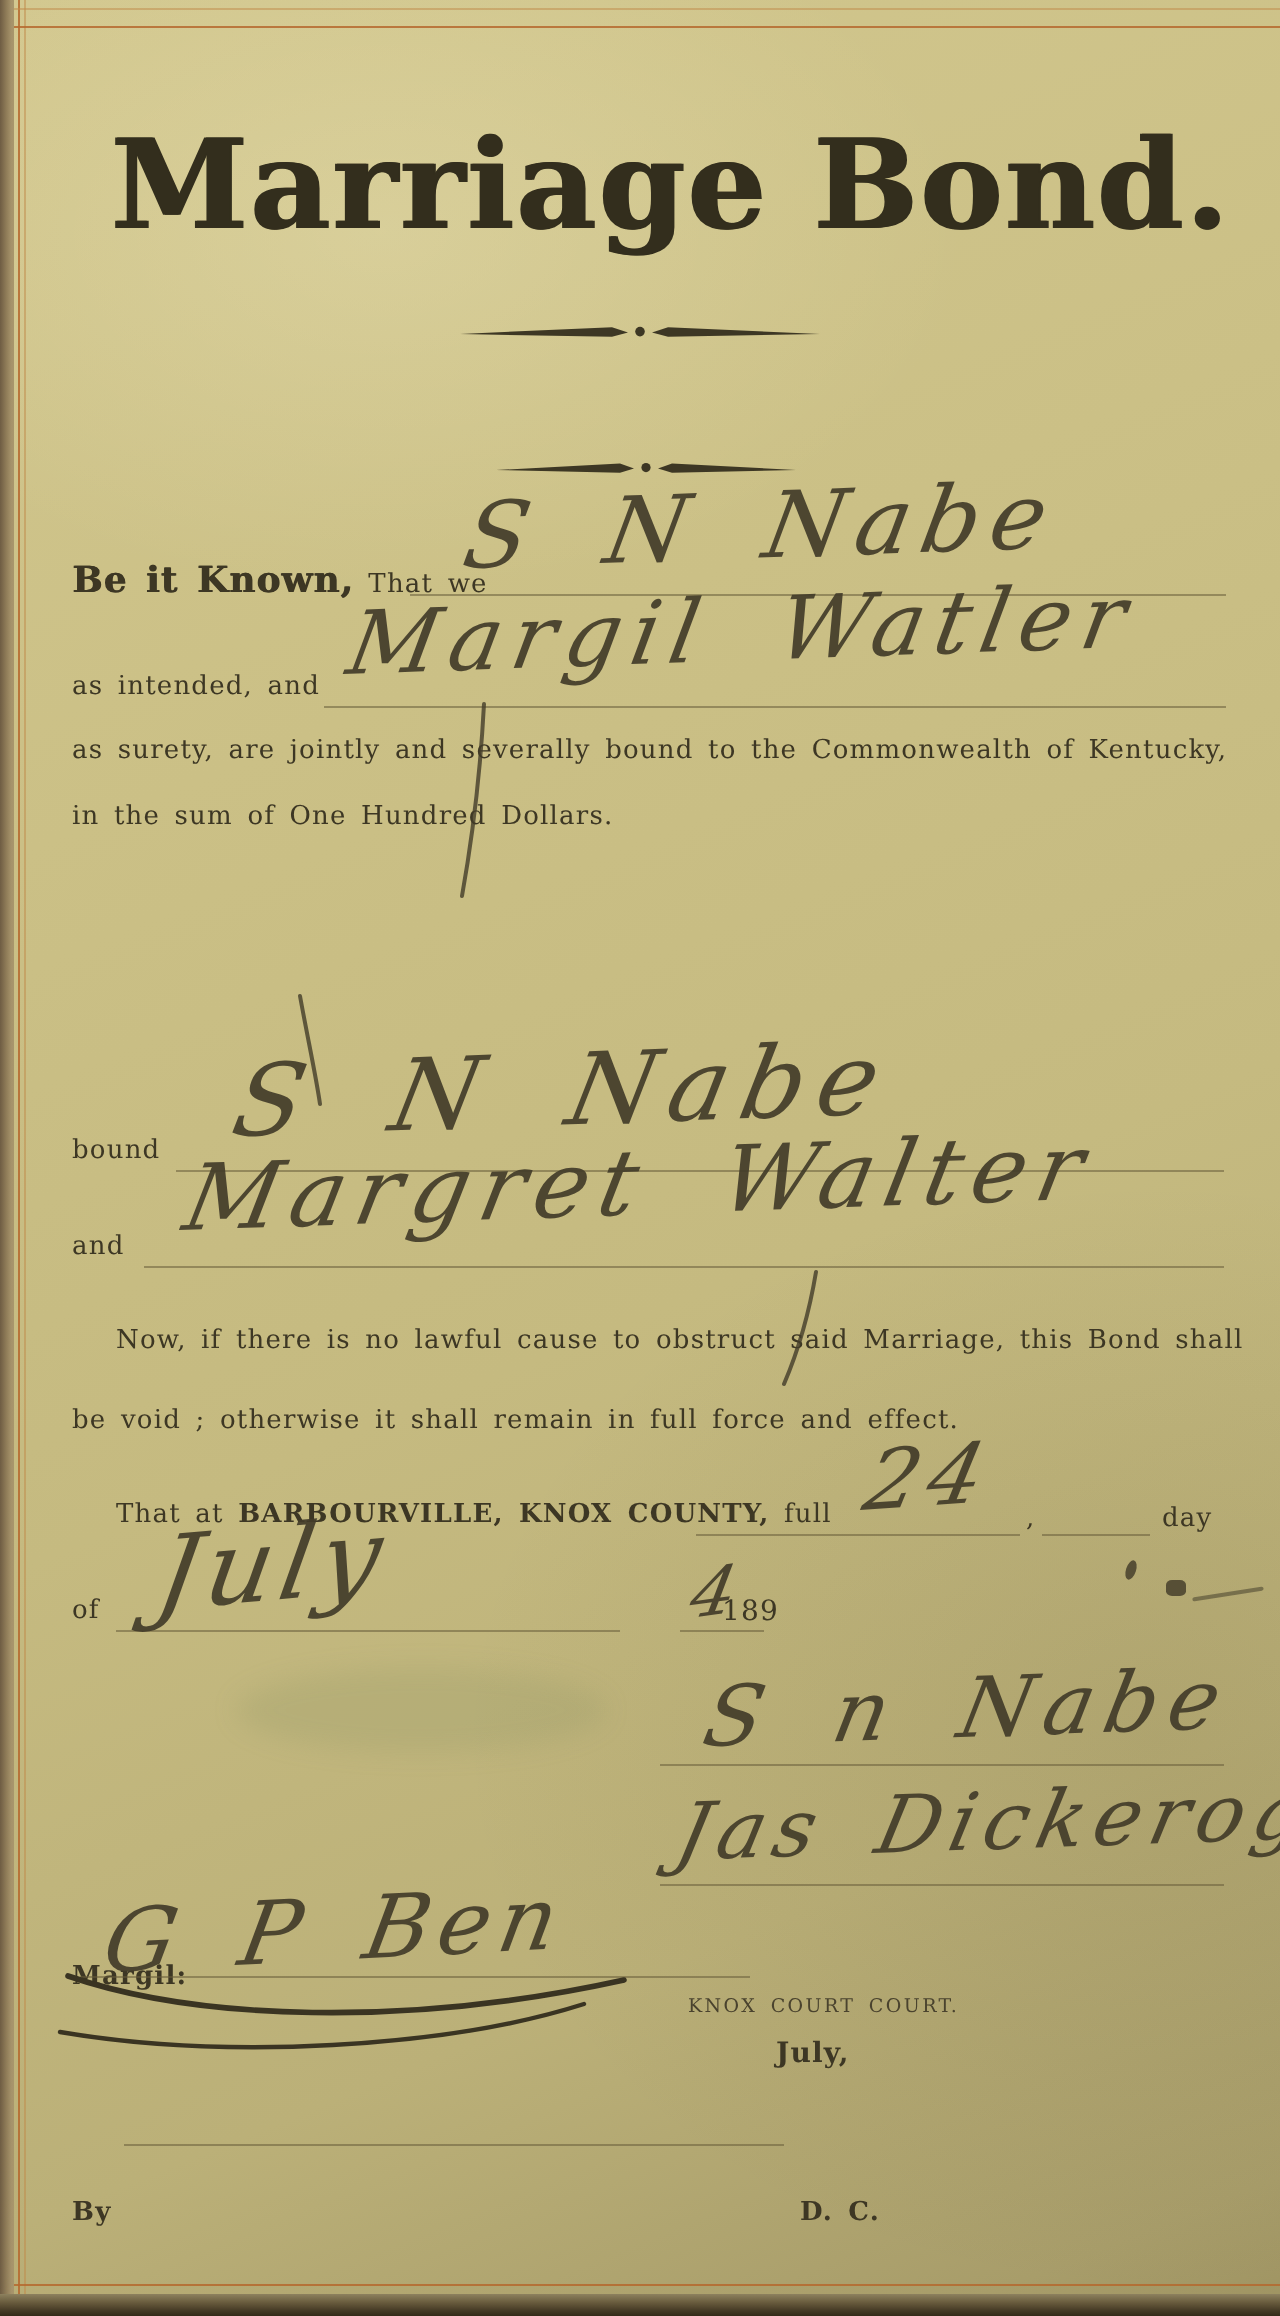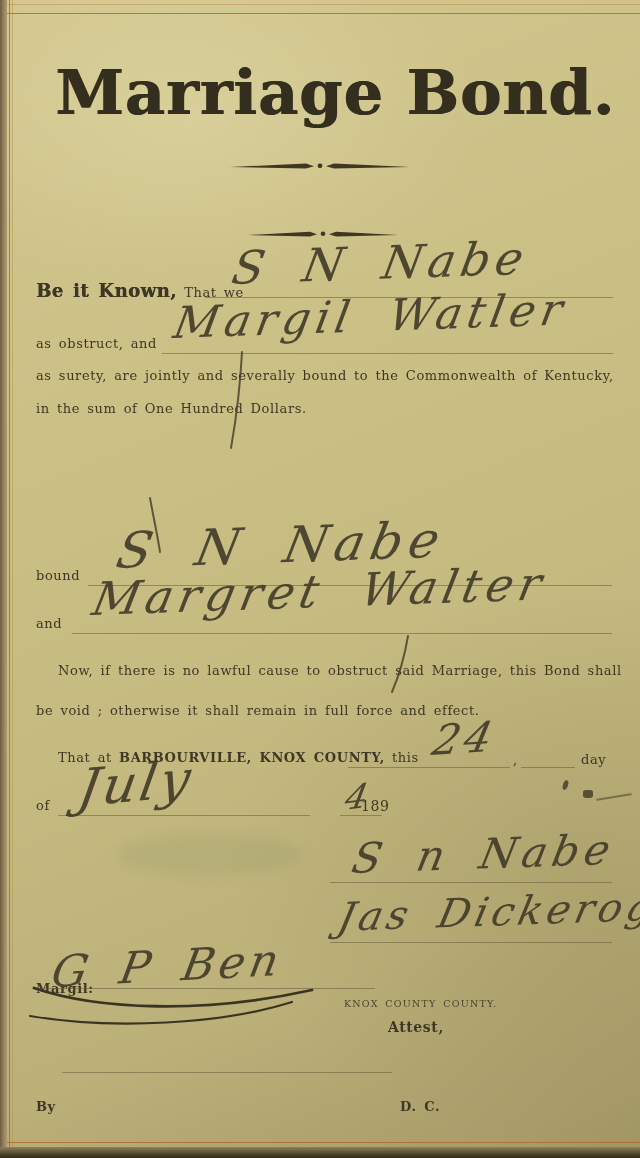--- a/index.html
+++ b/index.html
@@ -75,21 +75,21 @@
     <polygon points="150,7 88,3.8 81,6.2 88,8.4" fill="#3d3724"></polygon>
   </svg>
 
   <div class="pr" style="left:36px;top:280px;">
     <span class="blackletter" style="font-size:18px;">Be it Known,</span>
     <span>That we</span>
   </div>
   <div class="rule" style="left:205px;width:408px;top:297px;"></div>
   <div class="hw" style="left:228px;top:241px;font-size:46px;letter-spacing:5px;word-spacing:14px;transform:skewX(-12deg) rotate(-2deg);">S N Nabe</div>
 
-  <div class="pr" style="left:36px;top:336px;">as obstruct, and</div>
+  <div class="pr" style="left:36px;top:336px;">as intended, and</div>
   <div class="rule" style="left:162px;width:451px;top:353px;"></div>
   <div class="hw" style="left:170px;top:297px;font-size:44px;letter-spacing:5px;word-spacing:16px;transform:skewX(-12deg) rotate(-2deg);">Margil Watler</div>
 
   <div class="pr" style="left:36px;top:401px;">in the sum of One Hundred Dollars.</div>
   <div class="pr" style="left:36px;top:368px;">as surety, are jointly and severally bound to the Commonwealth of Kentucky,</div>
 
 
 
   <div class="pr" style="left:36px;top:568px;">bound</div>
   <div class="rule" style="left:88px;width:524px;top:585px;"></div>
@@ -98,21 +98,21 @@
   <div class="pr" style="left:36px;top:616px;">and</div>
   <div class="rule" style="left:72px;width:540px;top:633px;"></div>
   <div class="hw" style="left:88px;top:572px;font-size:46px;letter-spacing:5px;word-spacing:18px;transform:skewX(-13deg) rotate(-2deg);">Margret Walter</div>
 
   <div class="pr" style="left:58px;top:663px;">Now, if there is no lawful cause to obstruct said Marriage, this Bond shall</div>
   <div class="pr" style="left:36px;top:703px;">be void ; otherwise it shall remain in full force and effect.</div>
 
   <div class="pr" style="left:58px;top:750px;">
     <span>That at</span>
     <span class="bold">BARBOURVILLE, KNOX COUNTY,</span>
-    <span>this</span>
+    <span>full</span>
   </div>
   <div class="rule" style="left:348px;width:162px;top:767px;"></div>
   <div class="pr" style="left:513px;top:752px;">,</div>
   <div class="rule" style="left:521px;width:54px;top:767px;"></div>
   <div class="pr" style="left:581px;top:752px;">day</div>
   <div class="hw" style="left:428px;top:716px;font-size:42px;letter-spacing:4px;transform:skewX(-16deg) rotate(-4deg);">24</div>
 
   <div class="pr" style="left:36px;top:798px;">of</div>
   <div class="rule" style="left:58px;width:252px;top:815px;"></div>
   <div class="hw" style="left:74px;top:758px;font-size:52px;letter-spacing:3px;transform:skewX(-14deg) rotate(-5deg);">July</div>
@@ -133,22 +133,22 @@
   <div class="hw" style="left:334px;top:894px;font-size:40px;letter-spacing:4px;word-spacing:10px;transform:skewX(-14deg) rotate(-2deg);">Jas Dickeroge</div>
 
   <div class="pr bold" style="left:36px;top:938px;">Margil:</div>
   <div class="rule" style="left:40px;width:335px;top:988px;"></div>
   <div class="hw" style="left:48px;top:946px;font-size:44px;letter-spacing:4px;word-spacing:10px;transform:skewX(-13deg) rotate(-3deg);">G P Ben</div>
   <svg class="flourish" style="left:28px;top:982px;" width="300" height="48" viewBox="0 0 300 48">
     <path d="M6,6 C70,28 175,32 284,8" stroke="#3a3422" stroke-width="2.8" fill="none" stroke-linecap="round"></path>
     <path d="M2,34 C85,48 195,42 264,20" stroke="#3a3422" stroke-width="2.2" fill="none" stroke-linecap="round"></path>
   </svg>
 
-  <div class="pr bold" style="left:388px;top:976px;font-size:14px;">Attest,</div>
-  <div class="pr" style="left:344px;top:998px;font-size:9.5px;letter-spacing:1.2px;color:#4a432e;">KNOX COUNTY COUNTY.</div>
+  <div class="pr bold" style="left:388px;top:976px;font-size:14px;">July,</div>
+  <div class="pr" style="left:344px;top:998px;font-size:9.5px;letter-spacing:1.2px;color:#4a432e;">KNOX COURT COURT.</div>
 
   <div class="pr bold" style="left:36px;top:1056px;">By</div>
   <div class="rule" style="left:62px;width:330px;top:1072px;"></div>
   <div class="pr bold" style="left:400px;top:1056px;">D. C.</div>
 
   <svg class="strokes" style="left:0;top:0;" width="640" height="1158" viewBox="0 0 640 1158">
     <path d="M242,352 C240,390 236,420 231,448" stroke="rgba(66,60,41,.8)" stroke-width="2" fill="none" stroke-linecap="round"></path>
     <path d="M150,498 C154,520 158,538 160,552" stroke="rgba(66,60,41,.8)" stroke-width="2" fill="none" stroke-linecap="round"></path>
     <path d="M408,636 C404,660 398,678 392,692" stroke="rgba(66,60,41,.8)" stroke-width="2" fill="none" stroke-linecap="round"></path>
   </svg>

